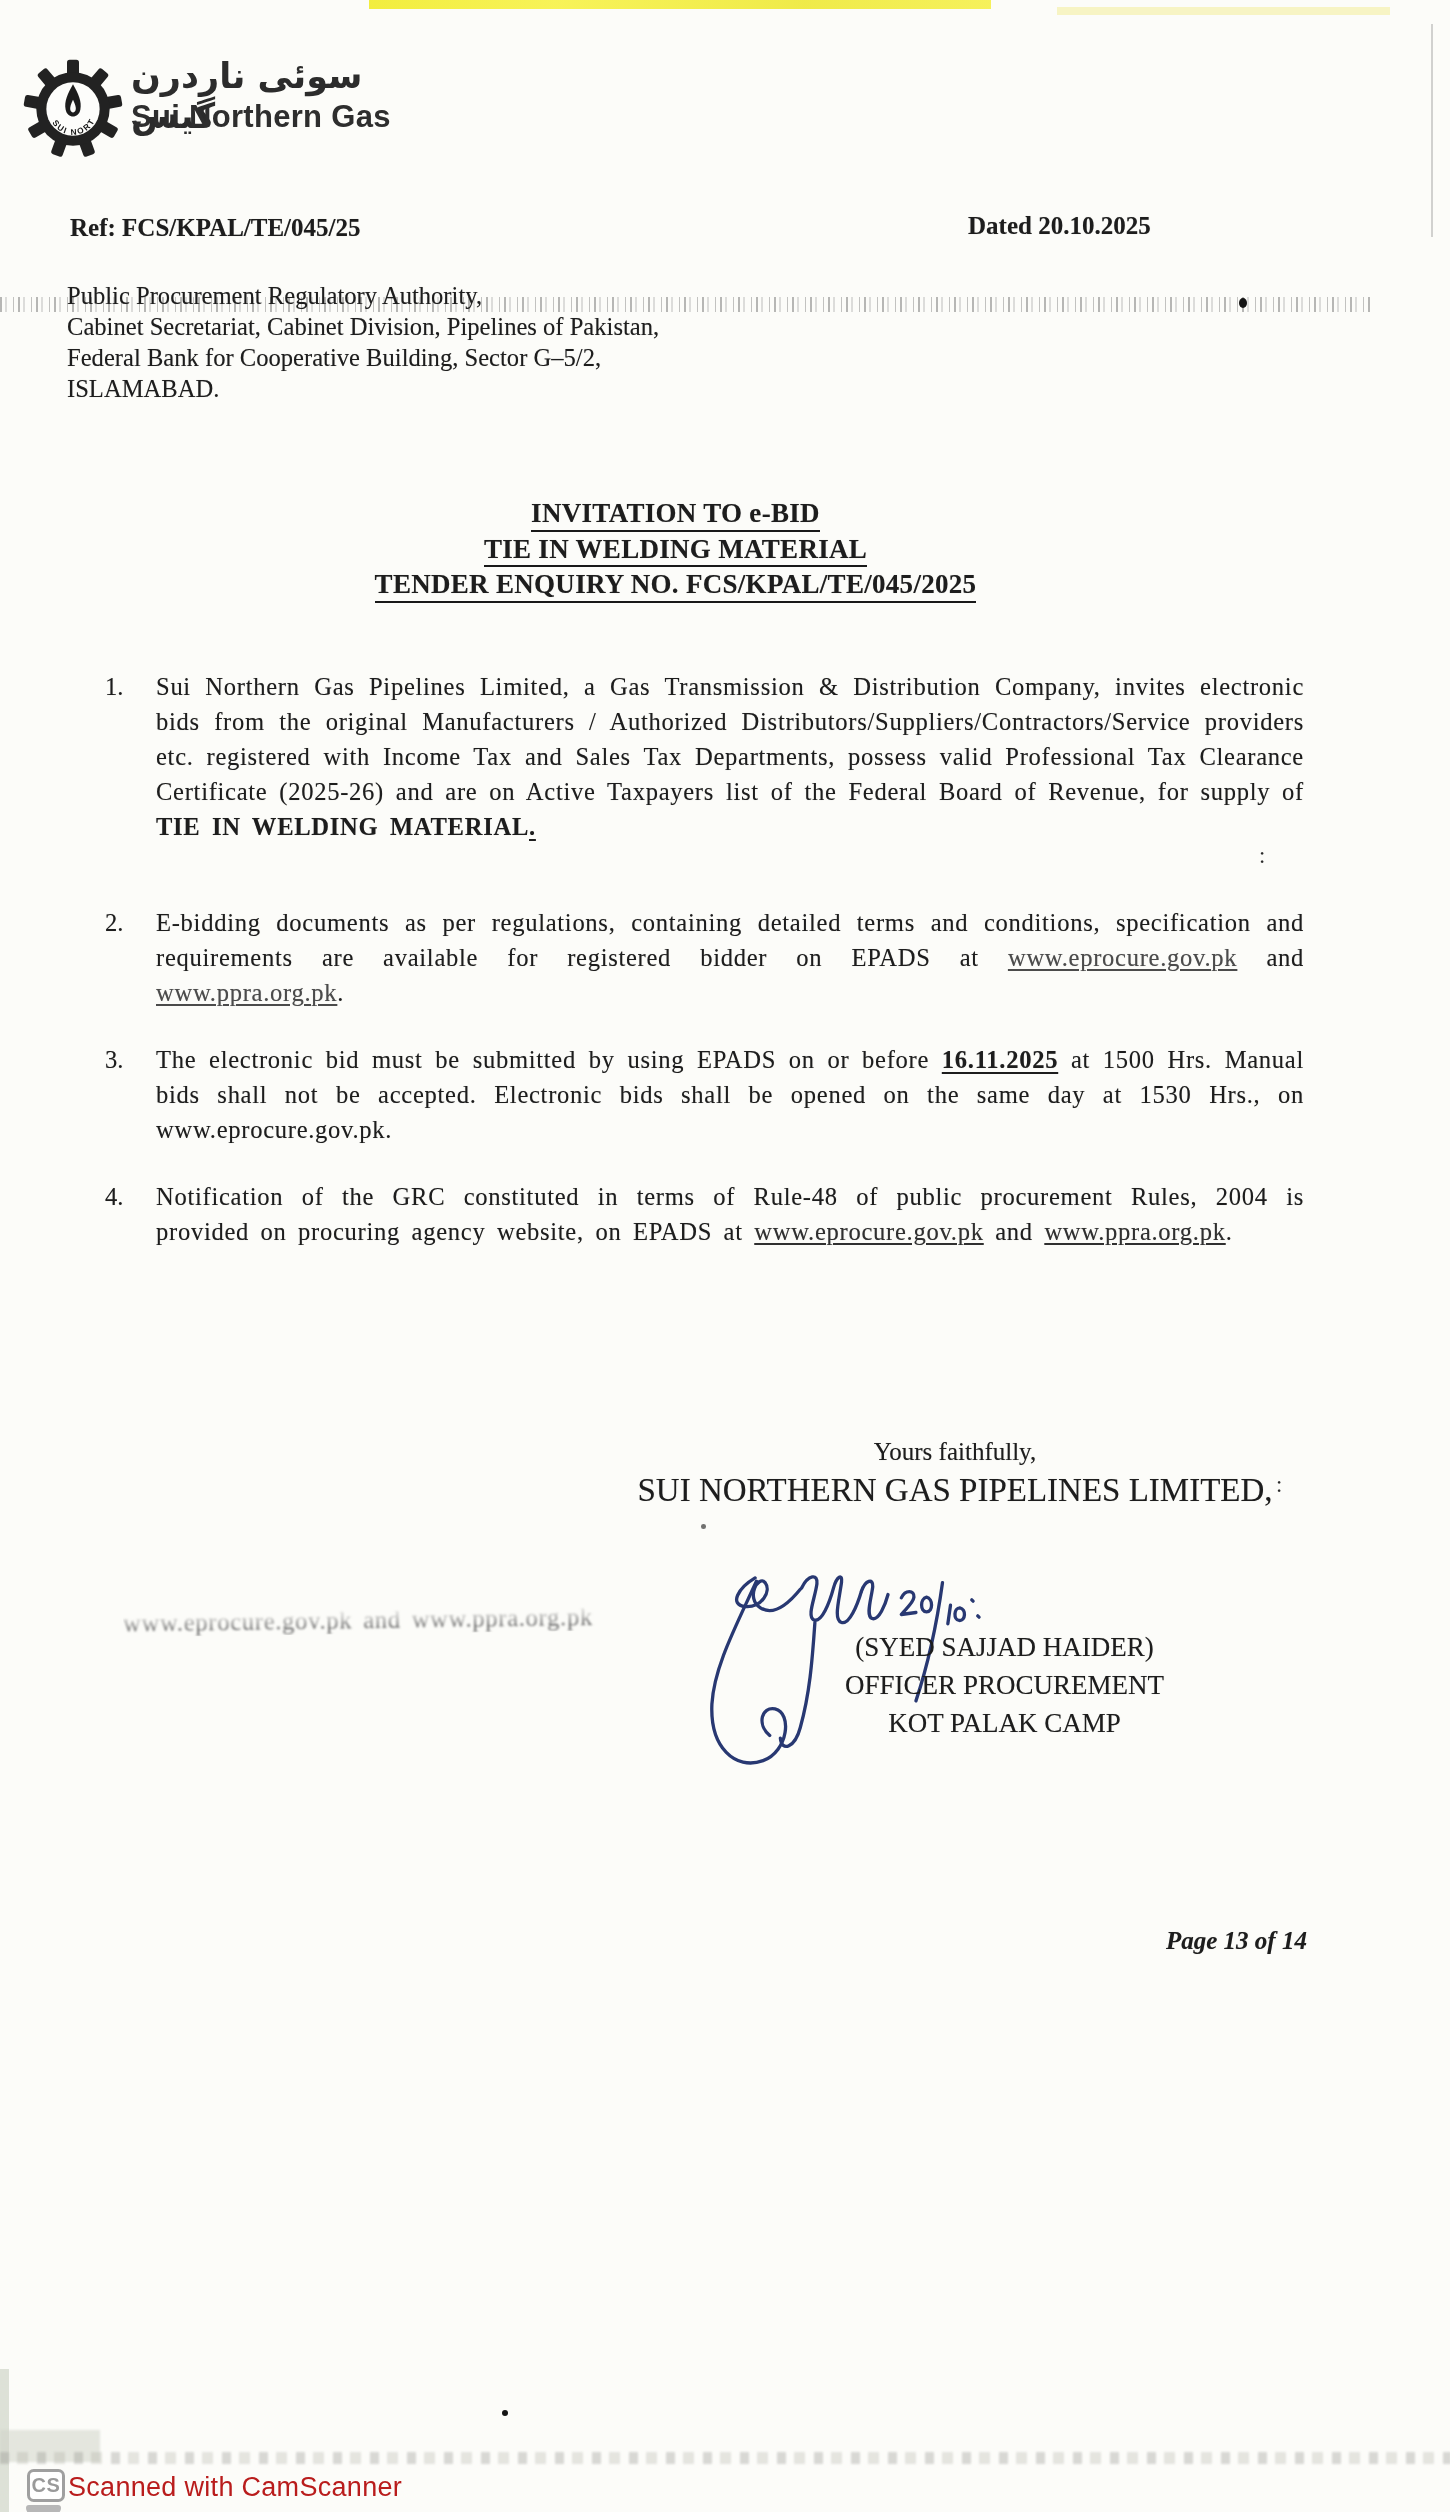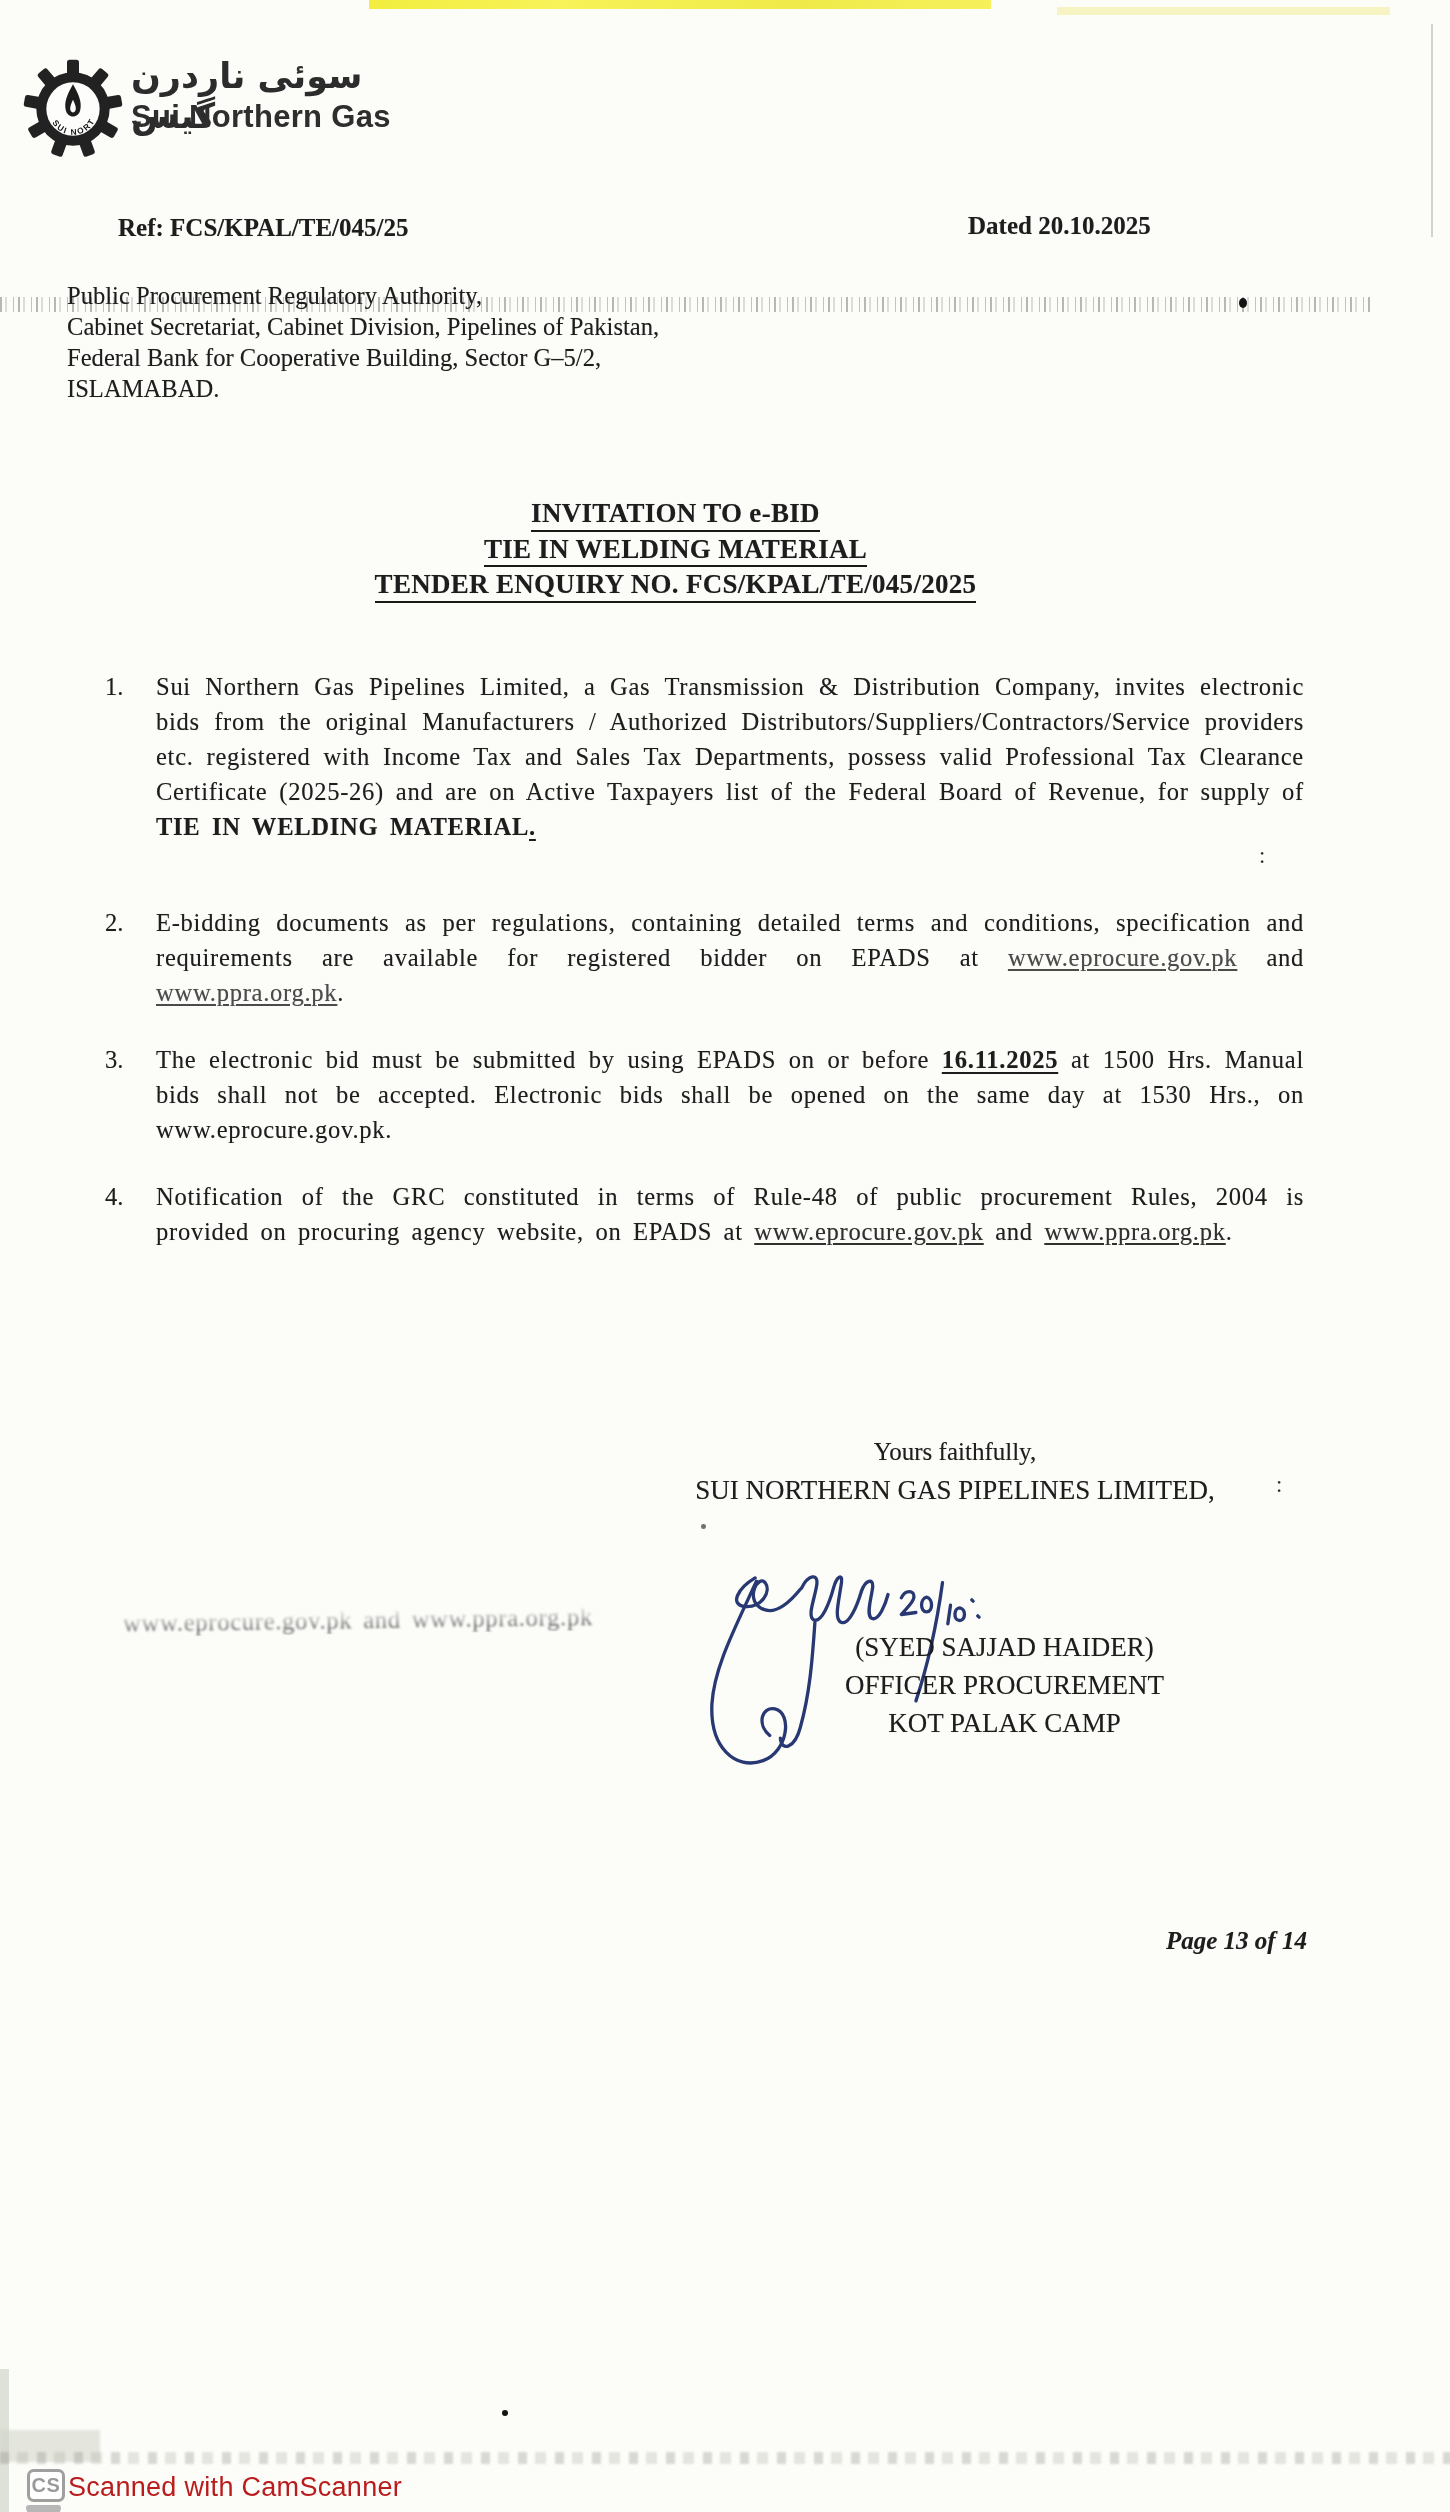--- a/index.html
+++ b/index.html
@@ -44,21 +44,21 @@
   .para .num{flex:0 0 51px;font-size:24.6px;line-height:35px;}
   .para .body{flex:1;font-size:24.6px;line-height:35px;text-align:justify;letter-spacing:0.7px;word-spacing:4.7px;}
   .u-link{text-decoration:underline;text-decoration-thickness:1.7px;text-underline-offset:3.3px;color:#4b4b4b;}
   .u-link.dark{color:#303030;}
   .bold-date{font-weight:bold;text-decoration:underline;text-decoration-thickness:2.3px;text-underline-offset:4px;}
   .u-period{font-weight:bold;text-decoration:underline;text-decoration-thickness:2px;text-underline-offset:4px;}
 
   
   .closing{width:672px;text-align:center;line-height:39px;}
   .closing .l1{font-size:25px;}
-  .closing .l2{font-size:27px;}
+  .closing .l2{font-size:33px;}
   .ghost{
     font-size:24.6px;color:#6e6e6e;letter-spacing:0.7px;word-spacing:4px;
     filter:blur(0.9px);transform:rotate(-0.8deg);
     -webkit-mask-image:linear-gradient(to bottom,rgba(0,0,0,0) 0%,rgba(0,0,0,.45) 40%,#000 75%);
     mask-image:linear-gradient(to bottom,rgba(0,0,0,0) 0%,rgba(0,0,0,.45) 40%,#000 75%);
   }
   .signatory{width:479px;text-align:center;font-size:27px;line-height:38px;}
 
   .pageno{font-size:25px;font-weight:bold;font-style:italic;}
 
@@ -107,21 +107,21 @@
         <path id="arcpath" d="M 42 92 A 36 36 0 0 0 108 92"></path>
       </defs>
     <text font-family="Liberation Sans, sans-serif" font-size="12.5" font-weight="bold" fill="#141414" letter-spacing="2.5">
       <textPath href="#arcpath" startOffset="4">SUI NORTHERN</textPath>
     </text>
   </svg>
   <div class="abs logo-urdu" style="left:108px;top:1.3px;width:266px;text-align:left;">سوئی ناردرن گیس</div>
   <div class="abs logo-en" style="left:108px;top:44px;">Sui Northern Gas</div>
 </div>
 
-<div class="abs ref-line ink" style="left:70px;top:214px;margin-left:48px;">Ref: FCS/KPAL/TE/045/25</div>
+<div class="abs ref-line ink" style="left:70px;top:214px;">Ref: FCS/KPAL/TE/045/25</div>
 <div class="abs ref-line ink" style="left:968px;top:212px;">Dated 20.10.2025</div>
 
 <div class="abs speckle" style="left:0;top:297px;width:1371px;height:14.6px;"></div>
 <div class="abs dot" style="left:1239px;top:298px;width:8px;height:10px;"></div>
 
 <div class="abs recipient ink" style="left:67px;top:280px;width:932px;">
   <div>Public Procurement Regulatory Authority,</div>
   <div>Cabinet Secretariat, Cabinet Division, Pipelines of Pakistan,</div>
   <div>Federal Bank for Cooperative Building, Sector G–5/2,</div>
   <div>ISLAMABAD.</div>

